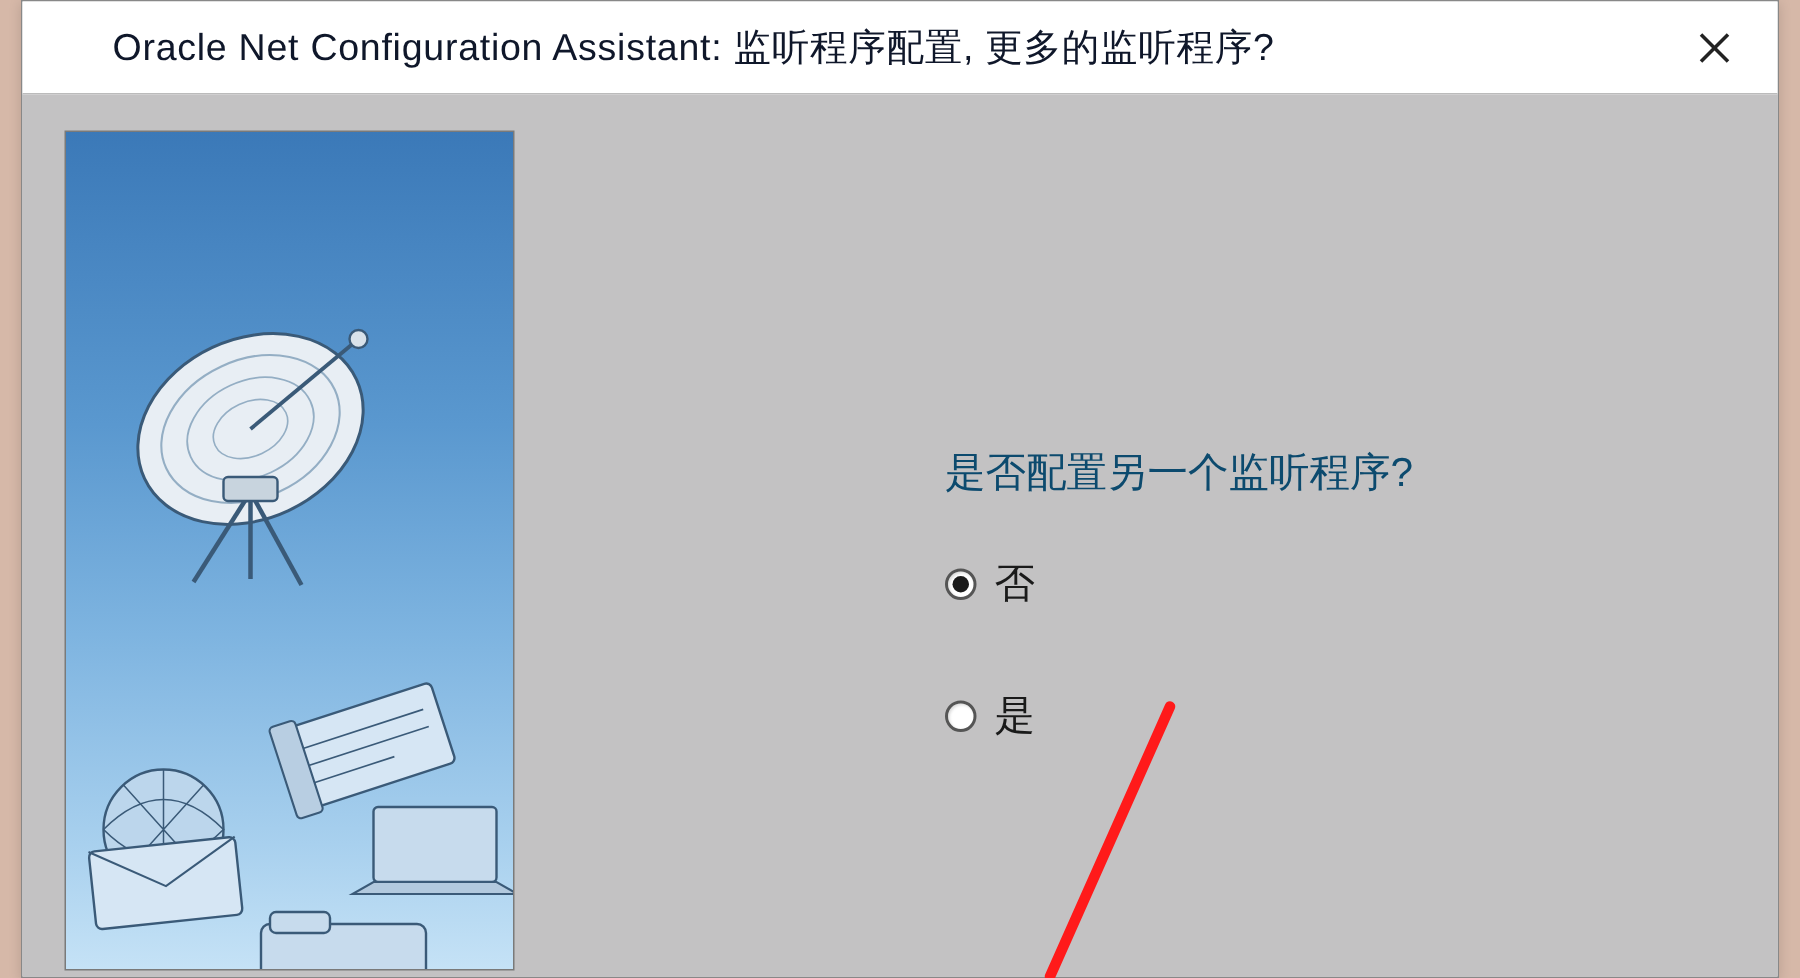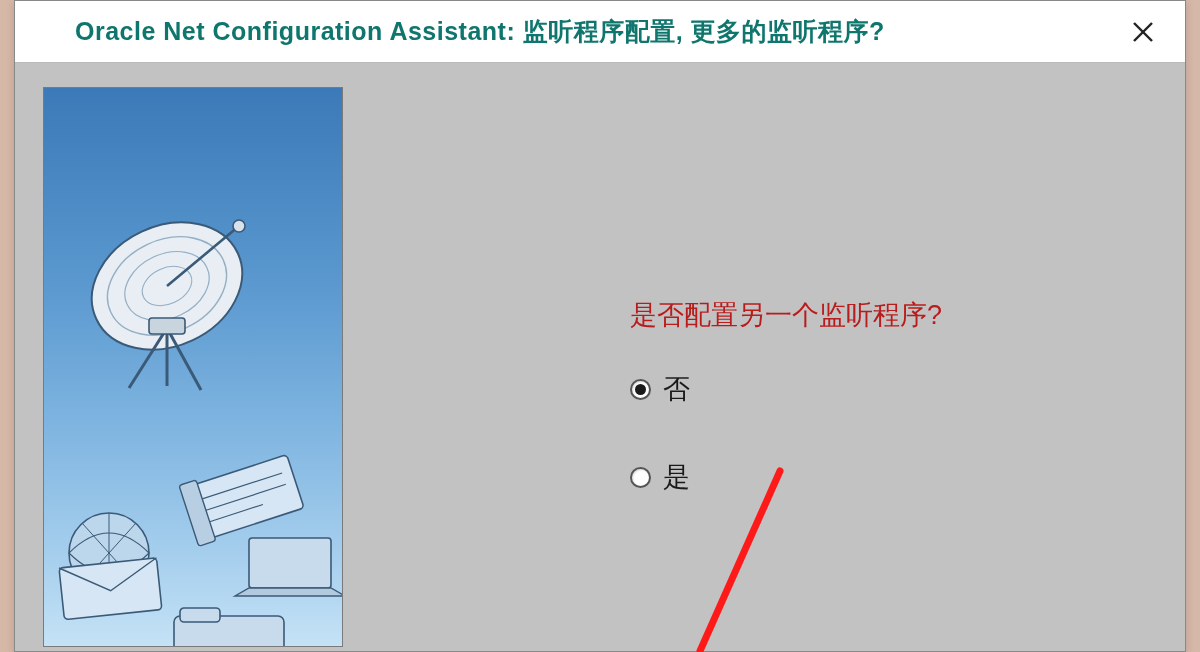--- a/index.html
+++ b/index.html
@@ -29,22 +29,22 @@
       height: 62px;
       display: flex;
       align-items: center;
       justify-content: space-between;
       padding: 0 22px 0 60px;
       background: #ffffff;
       border-bottom: 1px solid #bbb;
     }
     .title-text {
       font-size: 25px;
-      color: #0f766e;
-      font-weight: 700;
+      color: #0f172a;
+      font-weight: 400;
       letter-spacing: 0.5px;
     }
     .close-x {
       font-size: 28px;
       color: #222;
       cursor: pointer;
       width: 40px;
       height: 40px;
       display: flex;
       align-items: center;
@@ -79,21 +79,21 @@
       top: 0;
       right: 0;
       bottom: 0;
       padding: 0;
     }
     .question-text {
       position: absolute;
       left: 255px;
       top: 234px;
       font-size: 27px;
-      color: #b91c1c;
+      color: #0c4a6e;
       font-weight: 400;
     }
     .radio-group {
       position: absolute;
       left: 255px;
       top: 308px;
     }
     .radio-row {
       display: flex;
       align-items: center;

